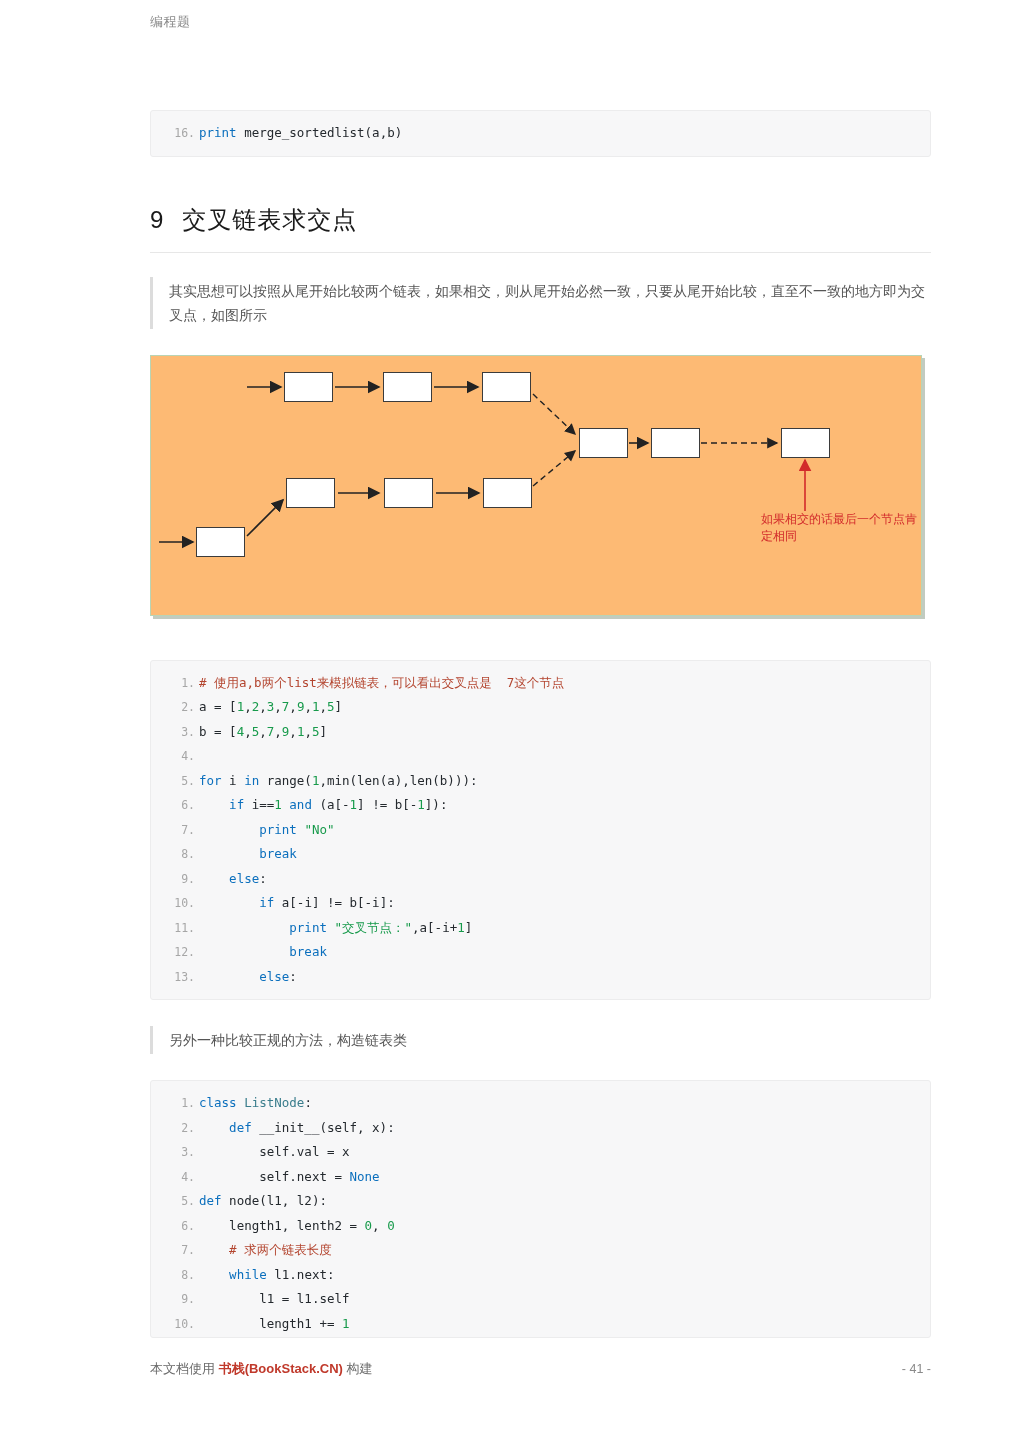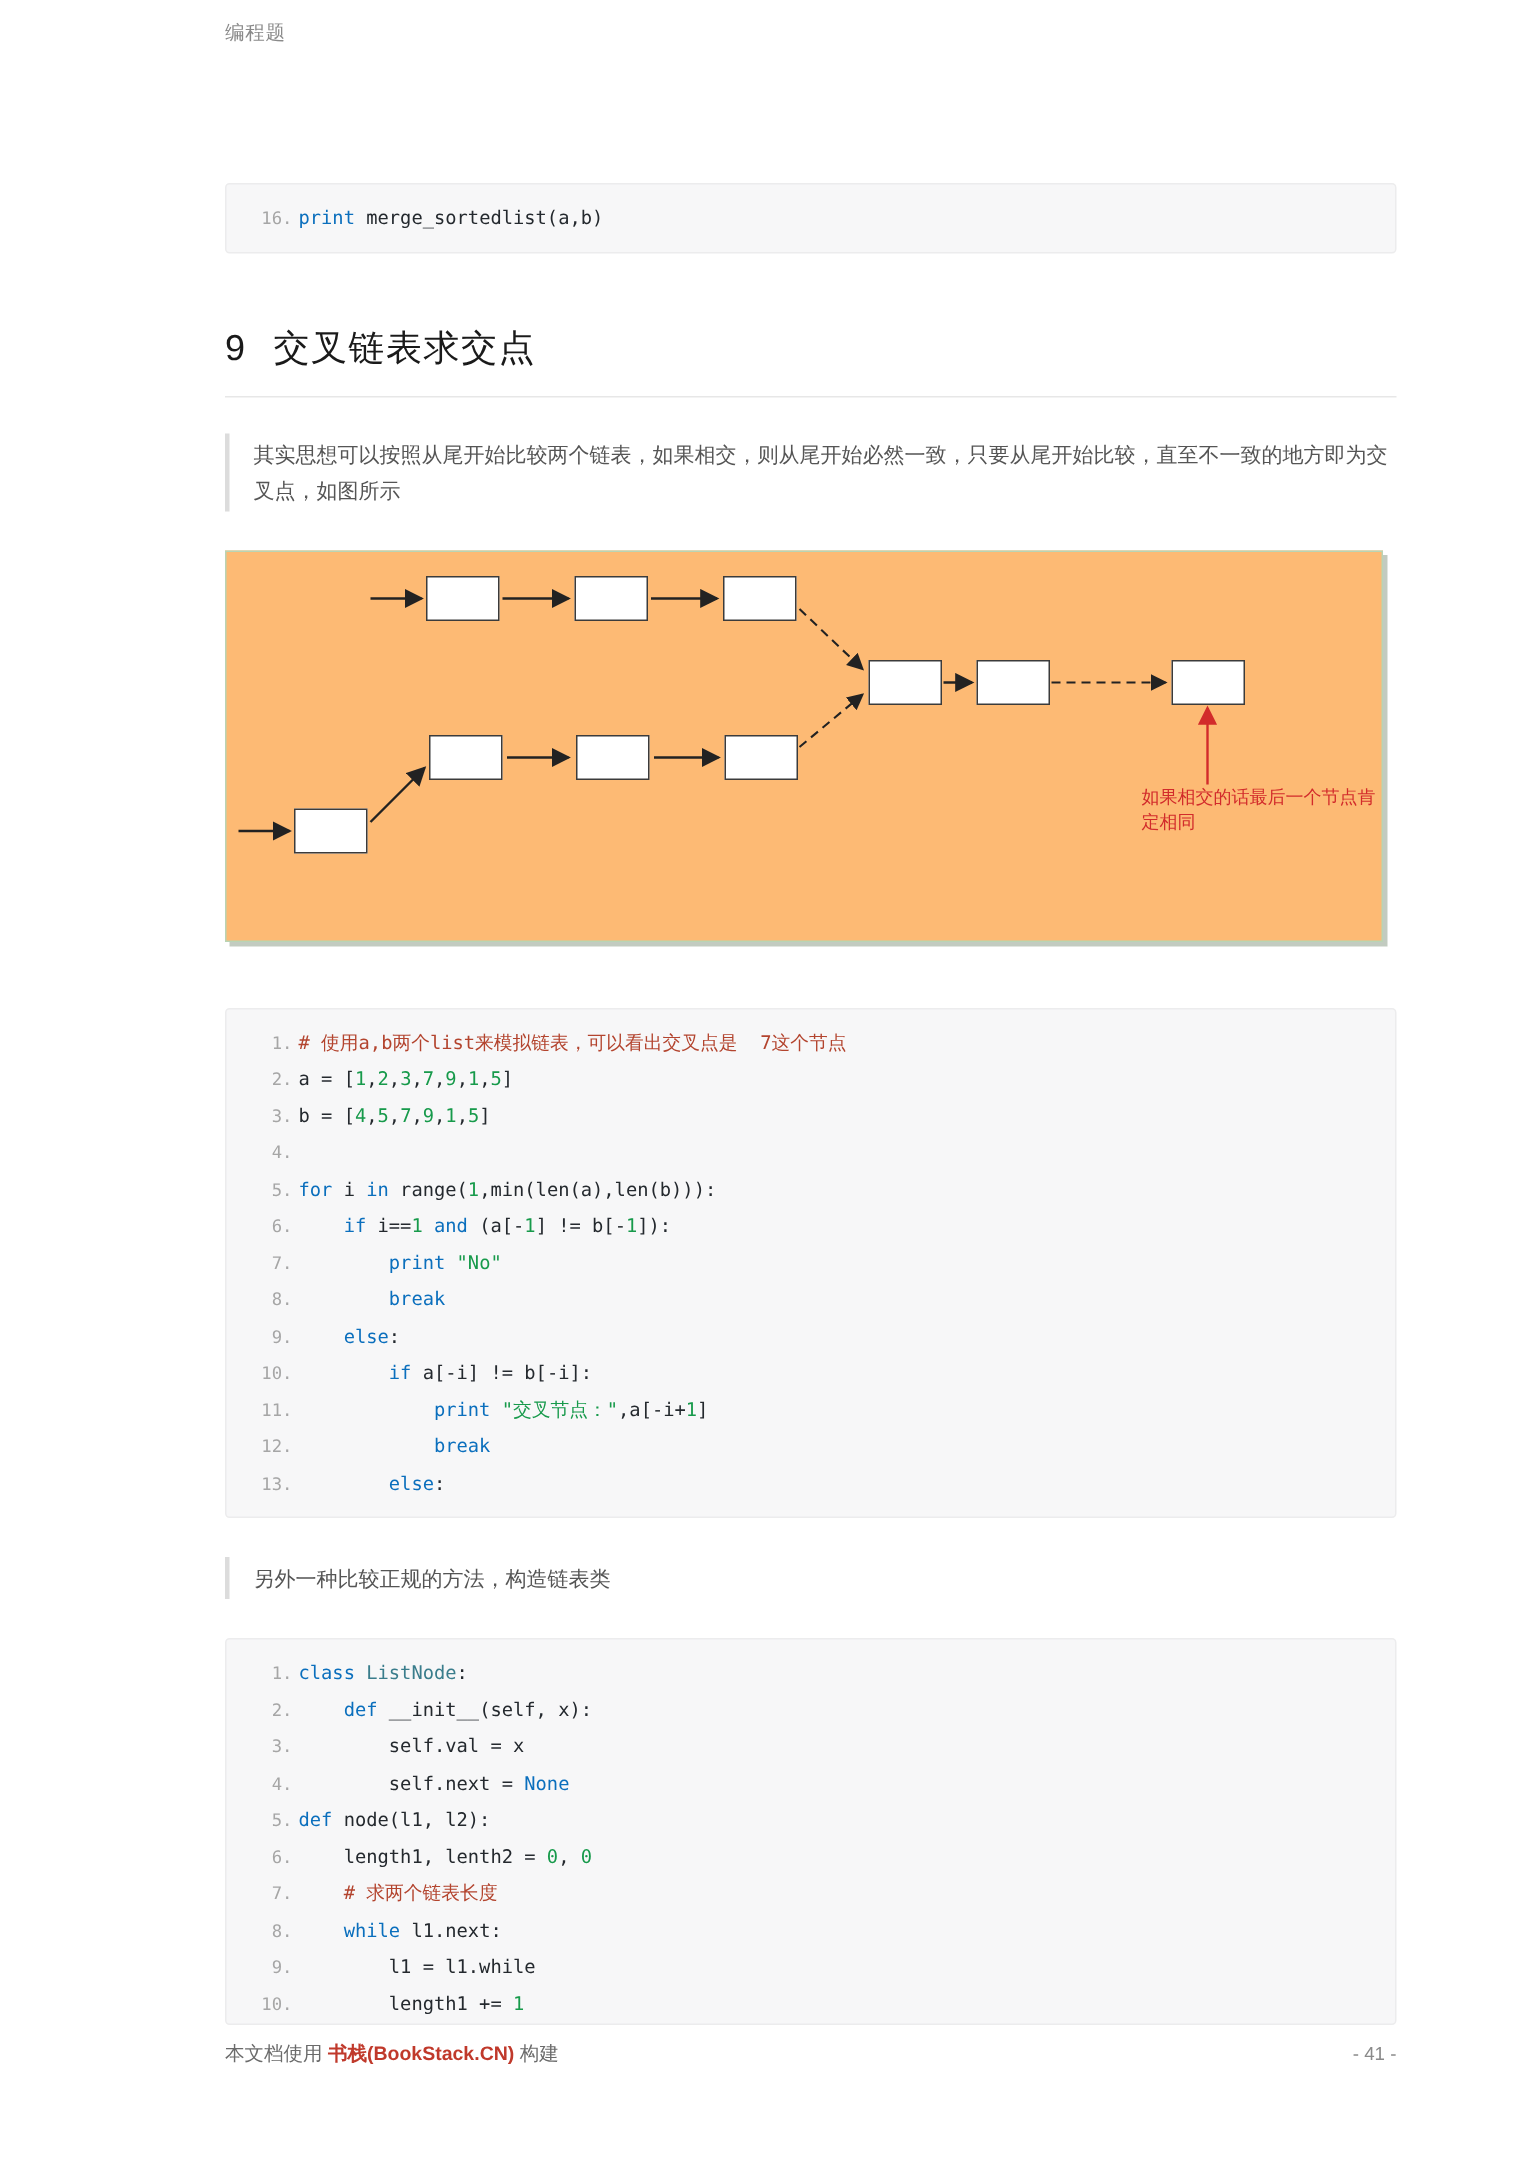--- a/index.html
+++ b/index.html
@@ -24,21 +24,21 @@
     position: absolute;
     left: 119px;
     top: 13px;
     font-size: 13px;
     color: #8a8a8a;
     letter-spacing: 0.5px;
   }
   .content {
     position: absolute;
     left: 119px;
-    top: 122px;
+    top: 110px;
     width: 781px;
   }
 
   
   .code-block {
     background: #f7f7f8;
     border: 1px solid #ececed;
     border-radius: 3px;
     padding: 10px 0 10px 0;
     font-family: "DejaVu Sans Mono", monospace;
@@ -296,21 +296,21 @@
       <div class="code-line">
         <span class="ln">7</span>
         <span class="ct cmt">    # 求两个链表长度</span>
       </div>
       <div class="code-line">
         <span class="ln">8</span>
         <span class="ct">    <span class="kw">while</span> l1.next:</span>
       </div>
       <div class="code-line">
         <span class="ln">9</span>
-        <span class="ct">        l1 = l1.while</span>
+        <span class="ct">        l1 = l1.self</span>
       </div>
       <div class="code-line">
         <span class="ln">10</span>
         <span class="ct">        length1 += <span class="num">1</span></span>
       </div>
     </div>
 
   </div>
 
   <div class="footer">

